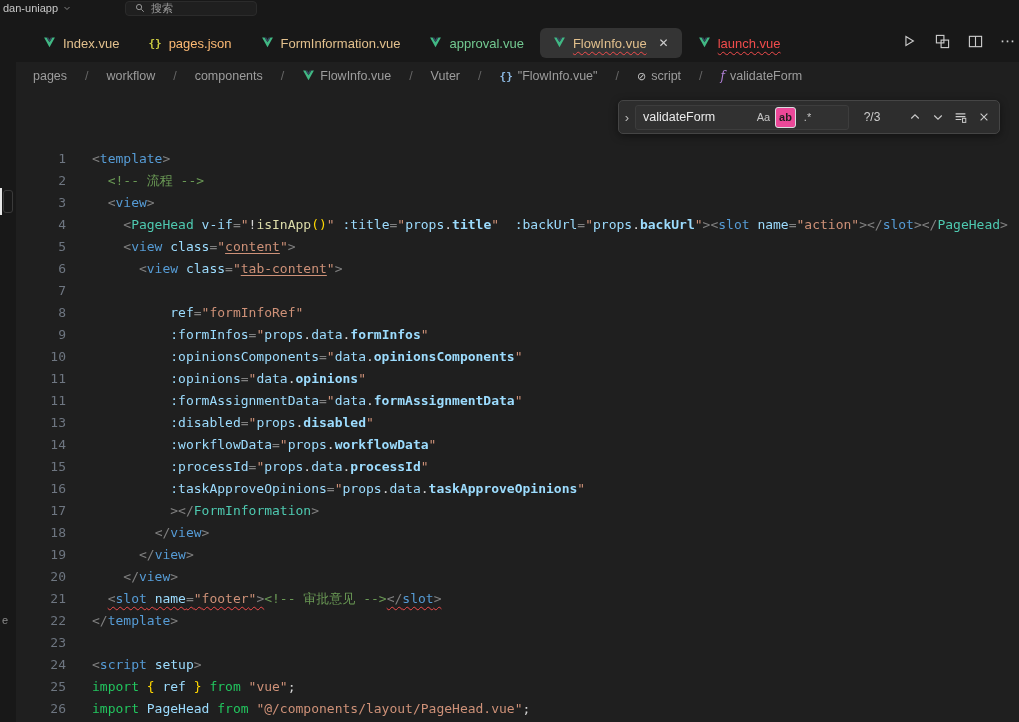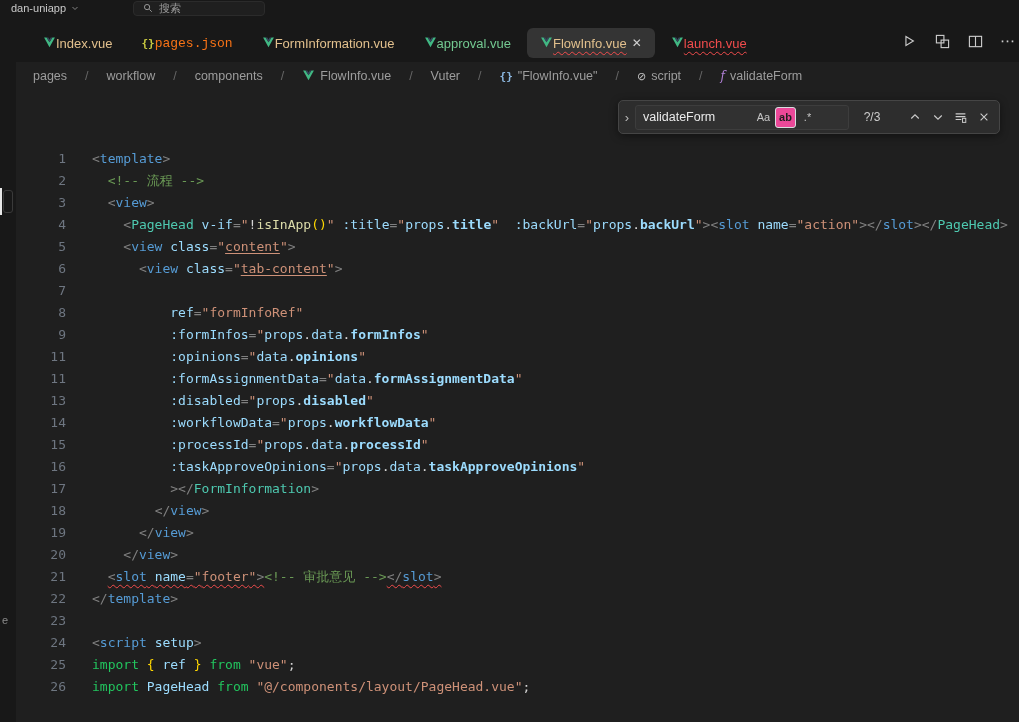--- a/index.html
+++ b/index.html
@@ -1,27 +1,27 @@
 <!DOCTYPE html>
 <html><head>
 <meta charset="utf-8">
 <style>
   *{box-sizing:border-box;margin:0;padding:0}
   html,body{width:1019px;height:722px;overflow:hidden}
   body{background:#181818;font-family:"Liberation Sans",sans-serif;color:#cccccc;position:relative}
 
   
   .title-bar{height:16px;background:#181818;display:flex;align-items:center;font-size:11px;color:#c8c8c8}
-  .ws-name{display:flex;align-items:center;gap:5px;padding-left:11px;white-space:nowrap}
+  .ws-name{display:flex;align-items:center;gap:5px;padding-left:3px;white-space:nowrap}
   .title-search{margin-left:54px;display:flex;align-items:center;gap:6px;background:#1f1f1f;border:1px solid #2b2b2b;border-radius:4px;height:15px;padding:0 9px;width:132px;color:#9d9d9d}
 
   
   .tab-bar{height:46px;background:#181818;display:flex;align-items:flex-end;padding:0 0 4px 30px;position:relative}
   .tabs{display:flex;align-items:center;gap:3px}
-  .tab{display:flex;align-items:center;height:30px;padding:0 13px;border-radius:6px;font-size:13px;cursor:pointer;white-space:nowrap}
+  .tab{display:flex;align-items:center;gap:7px;height:30px;padding:0 13px;border-radius:6px;font-size:13px;cursor:pointer;white-space:nowrap}
   .tab.active{background:#343434}
   .tab .close{color:#d0d0d0;font-size:12px;margin-left:5px;line-height:1}
   .tab-icon{display:flex;align-items:center}
   .squig{text-decoration:underline wavy #f14c4c 1px;text-underline-offset:3px}
   .tab-actions{position:absolute;right:2px;bottom:12px;display:flex;align-items:center;gap:15px;color:#cccccc}
   .act-btn{display:flex;align-items:center;justify-content:center;width:18px;height:18px;cursor:pointer}
   .more-dots{font-size:15px;letter-spacing:1px;color:#cccccc}
 
   
   .breadcrumb-bar{height:28px;background:#1f1f1f;margin-left:16px;display:flex;align-items:center;padding-left:17px;font-size:12.5px;color:#9d9d9d;gap:18px;white-space:nowrap}
@@ -98,21 +98,21 @@
             <path fill="#41b883" d="M2 1h4.6L12 9.6 17.4 1H22L12 19z"></path>
             <path fill="#34495e" d="M6.6 1h3.2L12 5.2 14.2 1h3.2L12 9.6z"></path>
           </svg>
         </span>
         <span class="" style="color: rgb(226, 192, 141);">Index.vue</span>
       </div>
       <div class="tab">
         <span class="tab-icon">
           <span class="icon-json">{}</span>
         </span>
-        <span class="" style="color: #f97316; font-family: Liberation Mono, monospace;">pages.json</span>
+        <span class="" style="color: #fdba74;">pages.json</span>
       </div>
       <div class="tab">
         <span class="tab-icon">
           <svg width="13" height="12" viewBox="0 0 24 22">
             <path fill="#41b883" d="M2 1h4.6L12 9.6 17.4 1H22L12 19z"></path>
             <path fill="#34495e" d="M6.6 1h3.2L12 5.2 14.2 1h3.2L12 9.6z"></path>
           </svg>
         </span>
         <span class="" style="color: rgb(226, 192, 141);">FormInformation.vue</span>
       </div>
@@ -286,20 +286,24 @@
       </div>
       <div class="cl">
         <span class="ln">8</span>
         <span class="lt"><span class="tk-w">          </span><span class="tk-a">ref</span><span class="tk-p">=</span><span class="tk-s">"formInfoRef"</span></span>
       </div>
       <div class="cl">
         <span class="ln">9</span>
         <span class="lt"><span class="tk-w">          </span><span class="tk-a">:formInfos</span><span class="tk-p">=</span><span class="tk-s">"</span><span class="tk-v">props</span><span class="tk-d">.</span><span class="tk-v">data</span><span class="tk-d">.</span><span class="tk-pr">formInfos</span><span class="tk-s">"</span></span>
       </div>
       <div class="cl">
+        <span class="ln">10</span>
+        <span class="lt"><span class="tk-w">          </span><span class="tk-a">:opinionsComponents</span><span class="tk-p">=</span><span class="tk-s">"</span><span class="tk-v">data</span><span class="tk-d">.</span><span class="tk-pr">opinionsComponents</span><span class="tk-s">"</span></span>
+      </div>
+      <div class="cl">
         <span class="ln">11</span>
         <span class="lt"><span class="tk-w">          </span><span class="tk-a">:opinions</span><span class="tk-p">=</span><span class="tk-s">"</span><span class="tk-v">data</span><span class="tk-d">.</span><span class="tk-pr">opinions</span><span class="tk-s">"</span></span>
       </div>
       <div class="cl">
         <span class="ln">11</span>
         <span class="lt"><span class="tk-w">          </span><span class="tk-a">:formAssignmentData</span><span class="tk-p">=</span><span class="tk-s">"</span><span class="tk-v">data</span><span class="tk-d">.</span><span class="tk-pr">formAssignmentData</span><span class="tk-s">"</span></span>
       </div>
       <div class="cl">
         <span class="ln">13</span>
         <span class="lt"><span class="tk-w">          </span><span class="tk-a">:disabled</span><span class="tk-p">=</span><span class="tk-s">"</span><span class="tk-v">props</span><span class="tk-d">.</span><span class="tk-pr">disabled</span><span class="tk-s">"</span></span>

